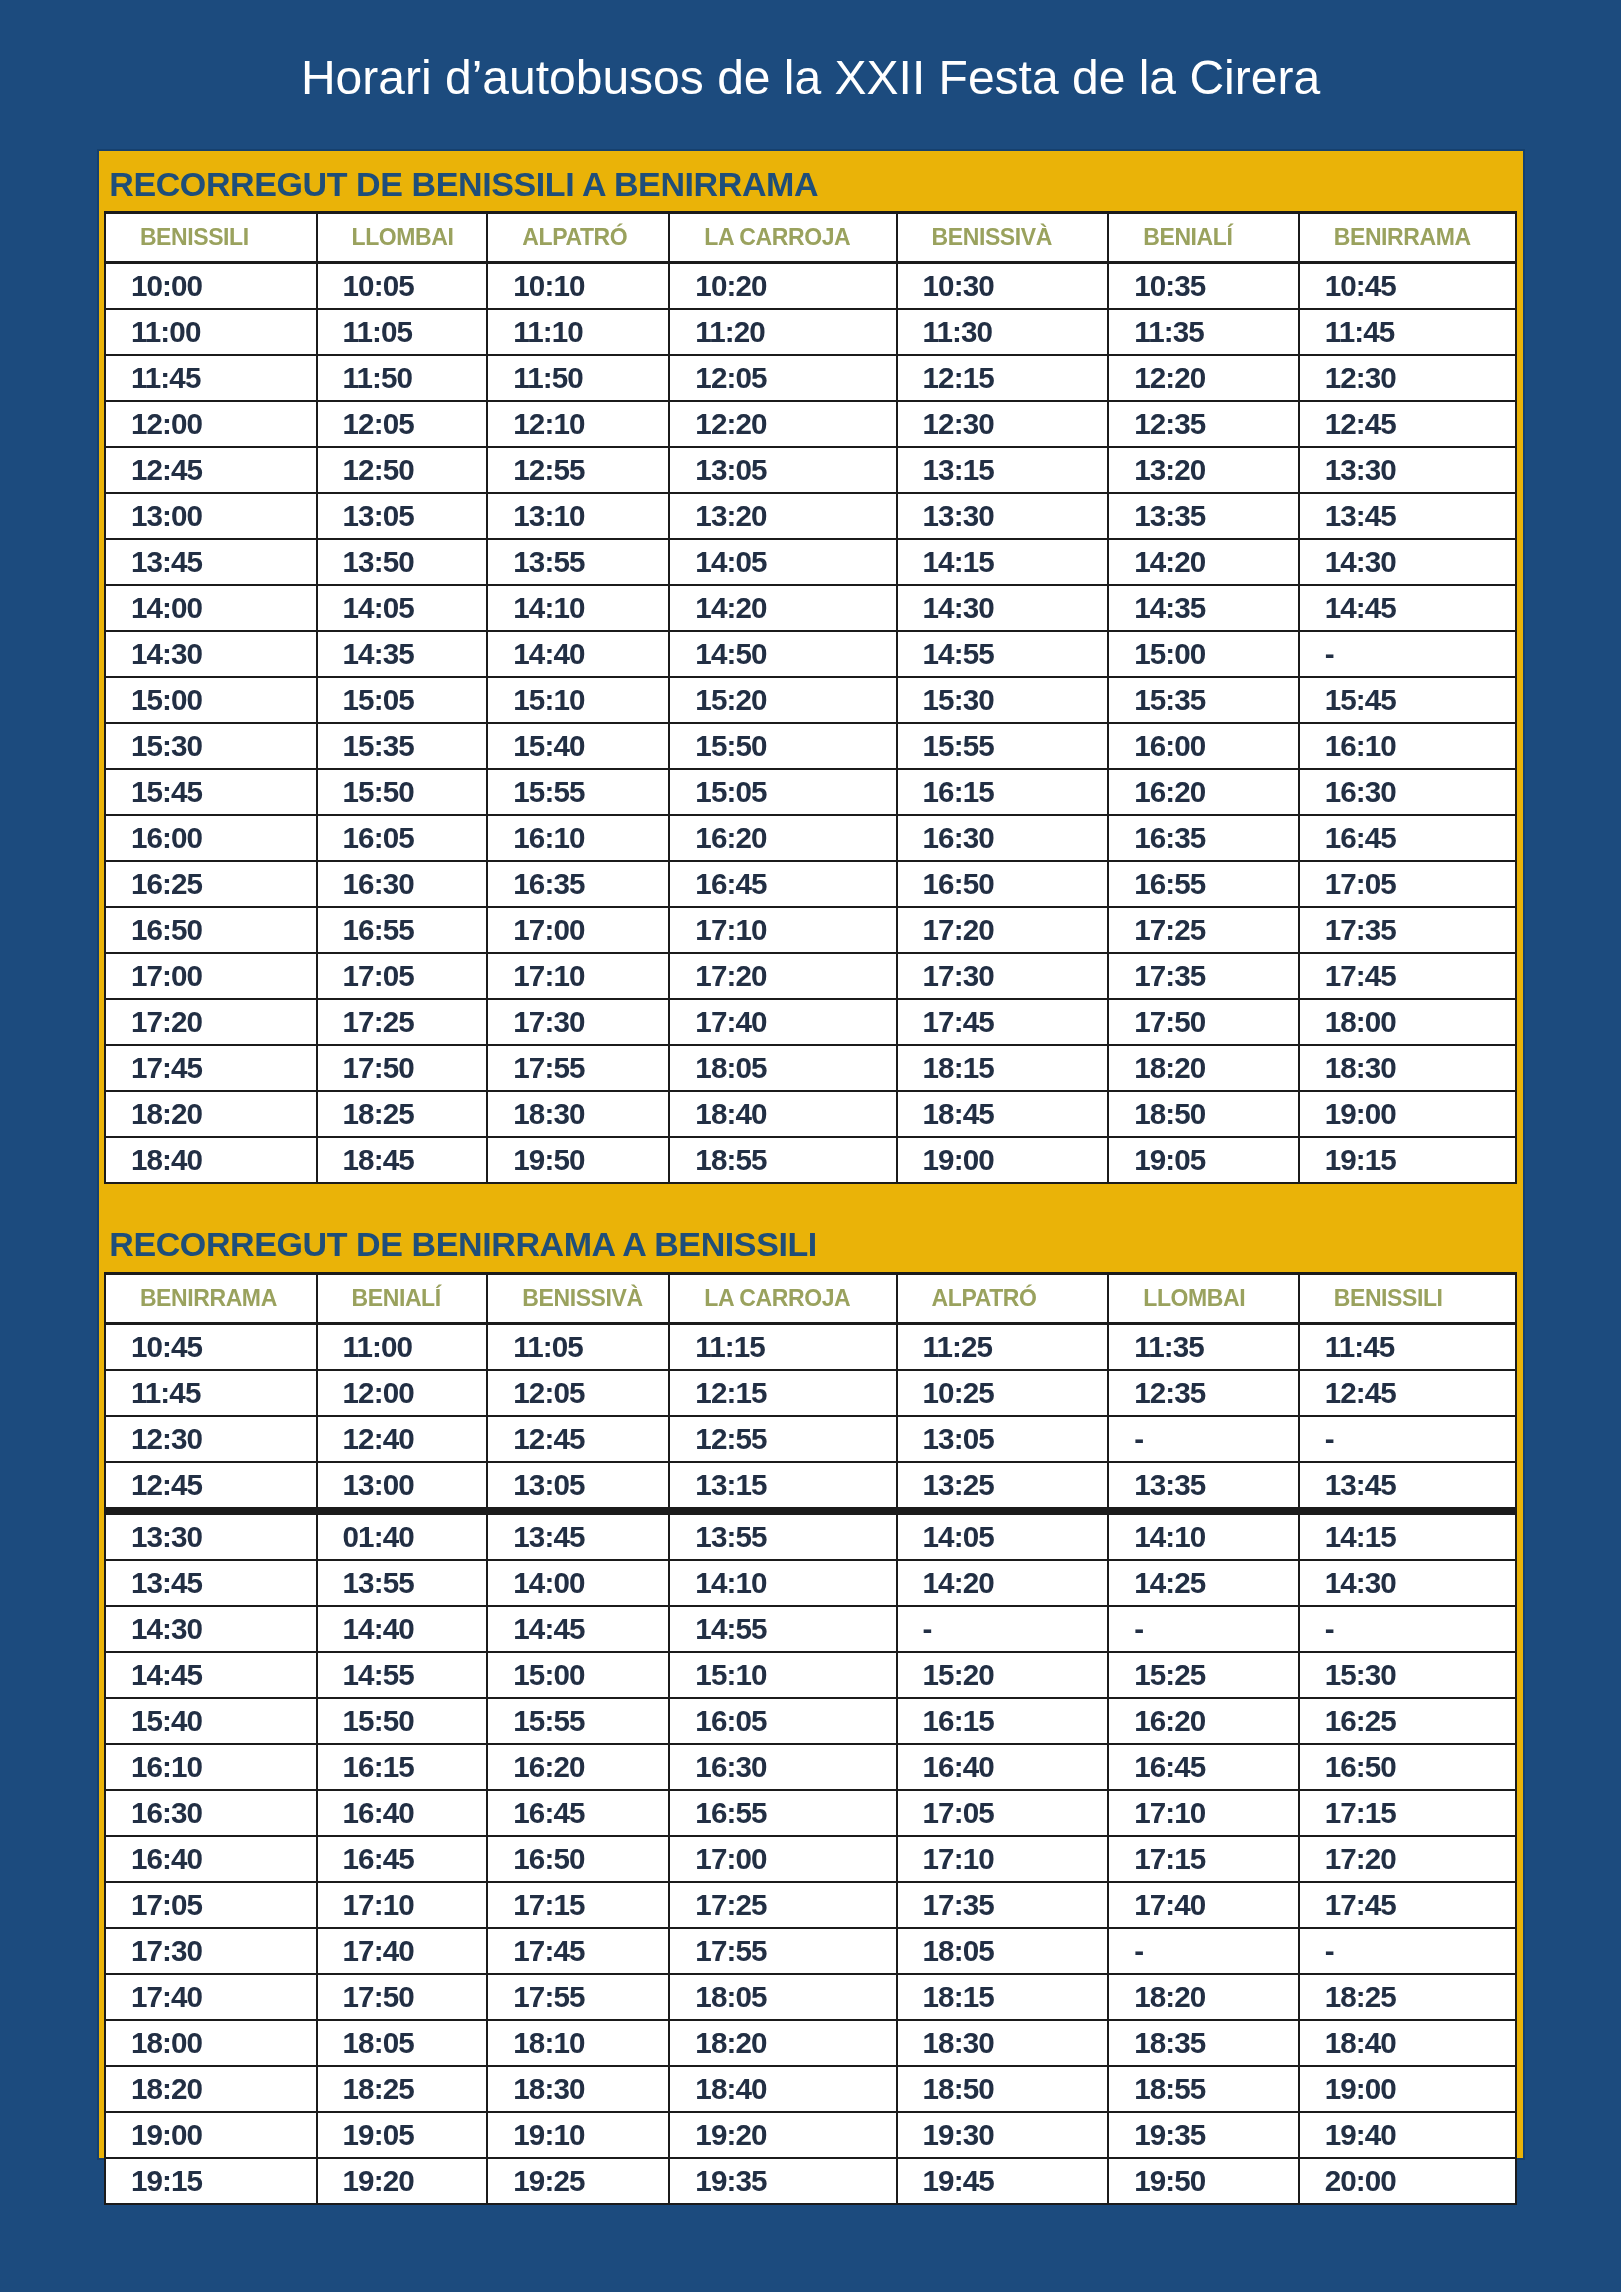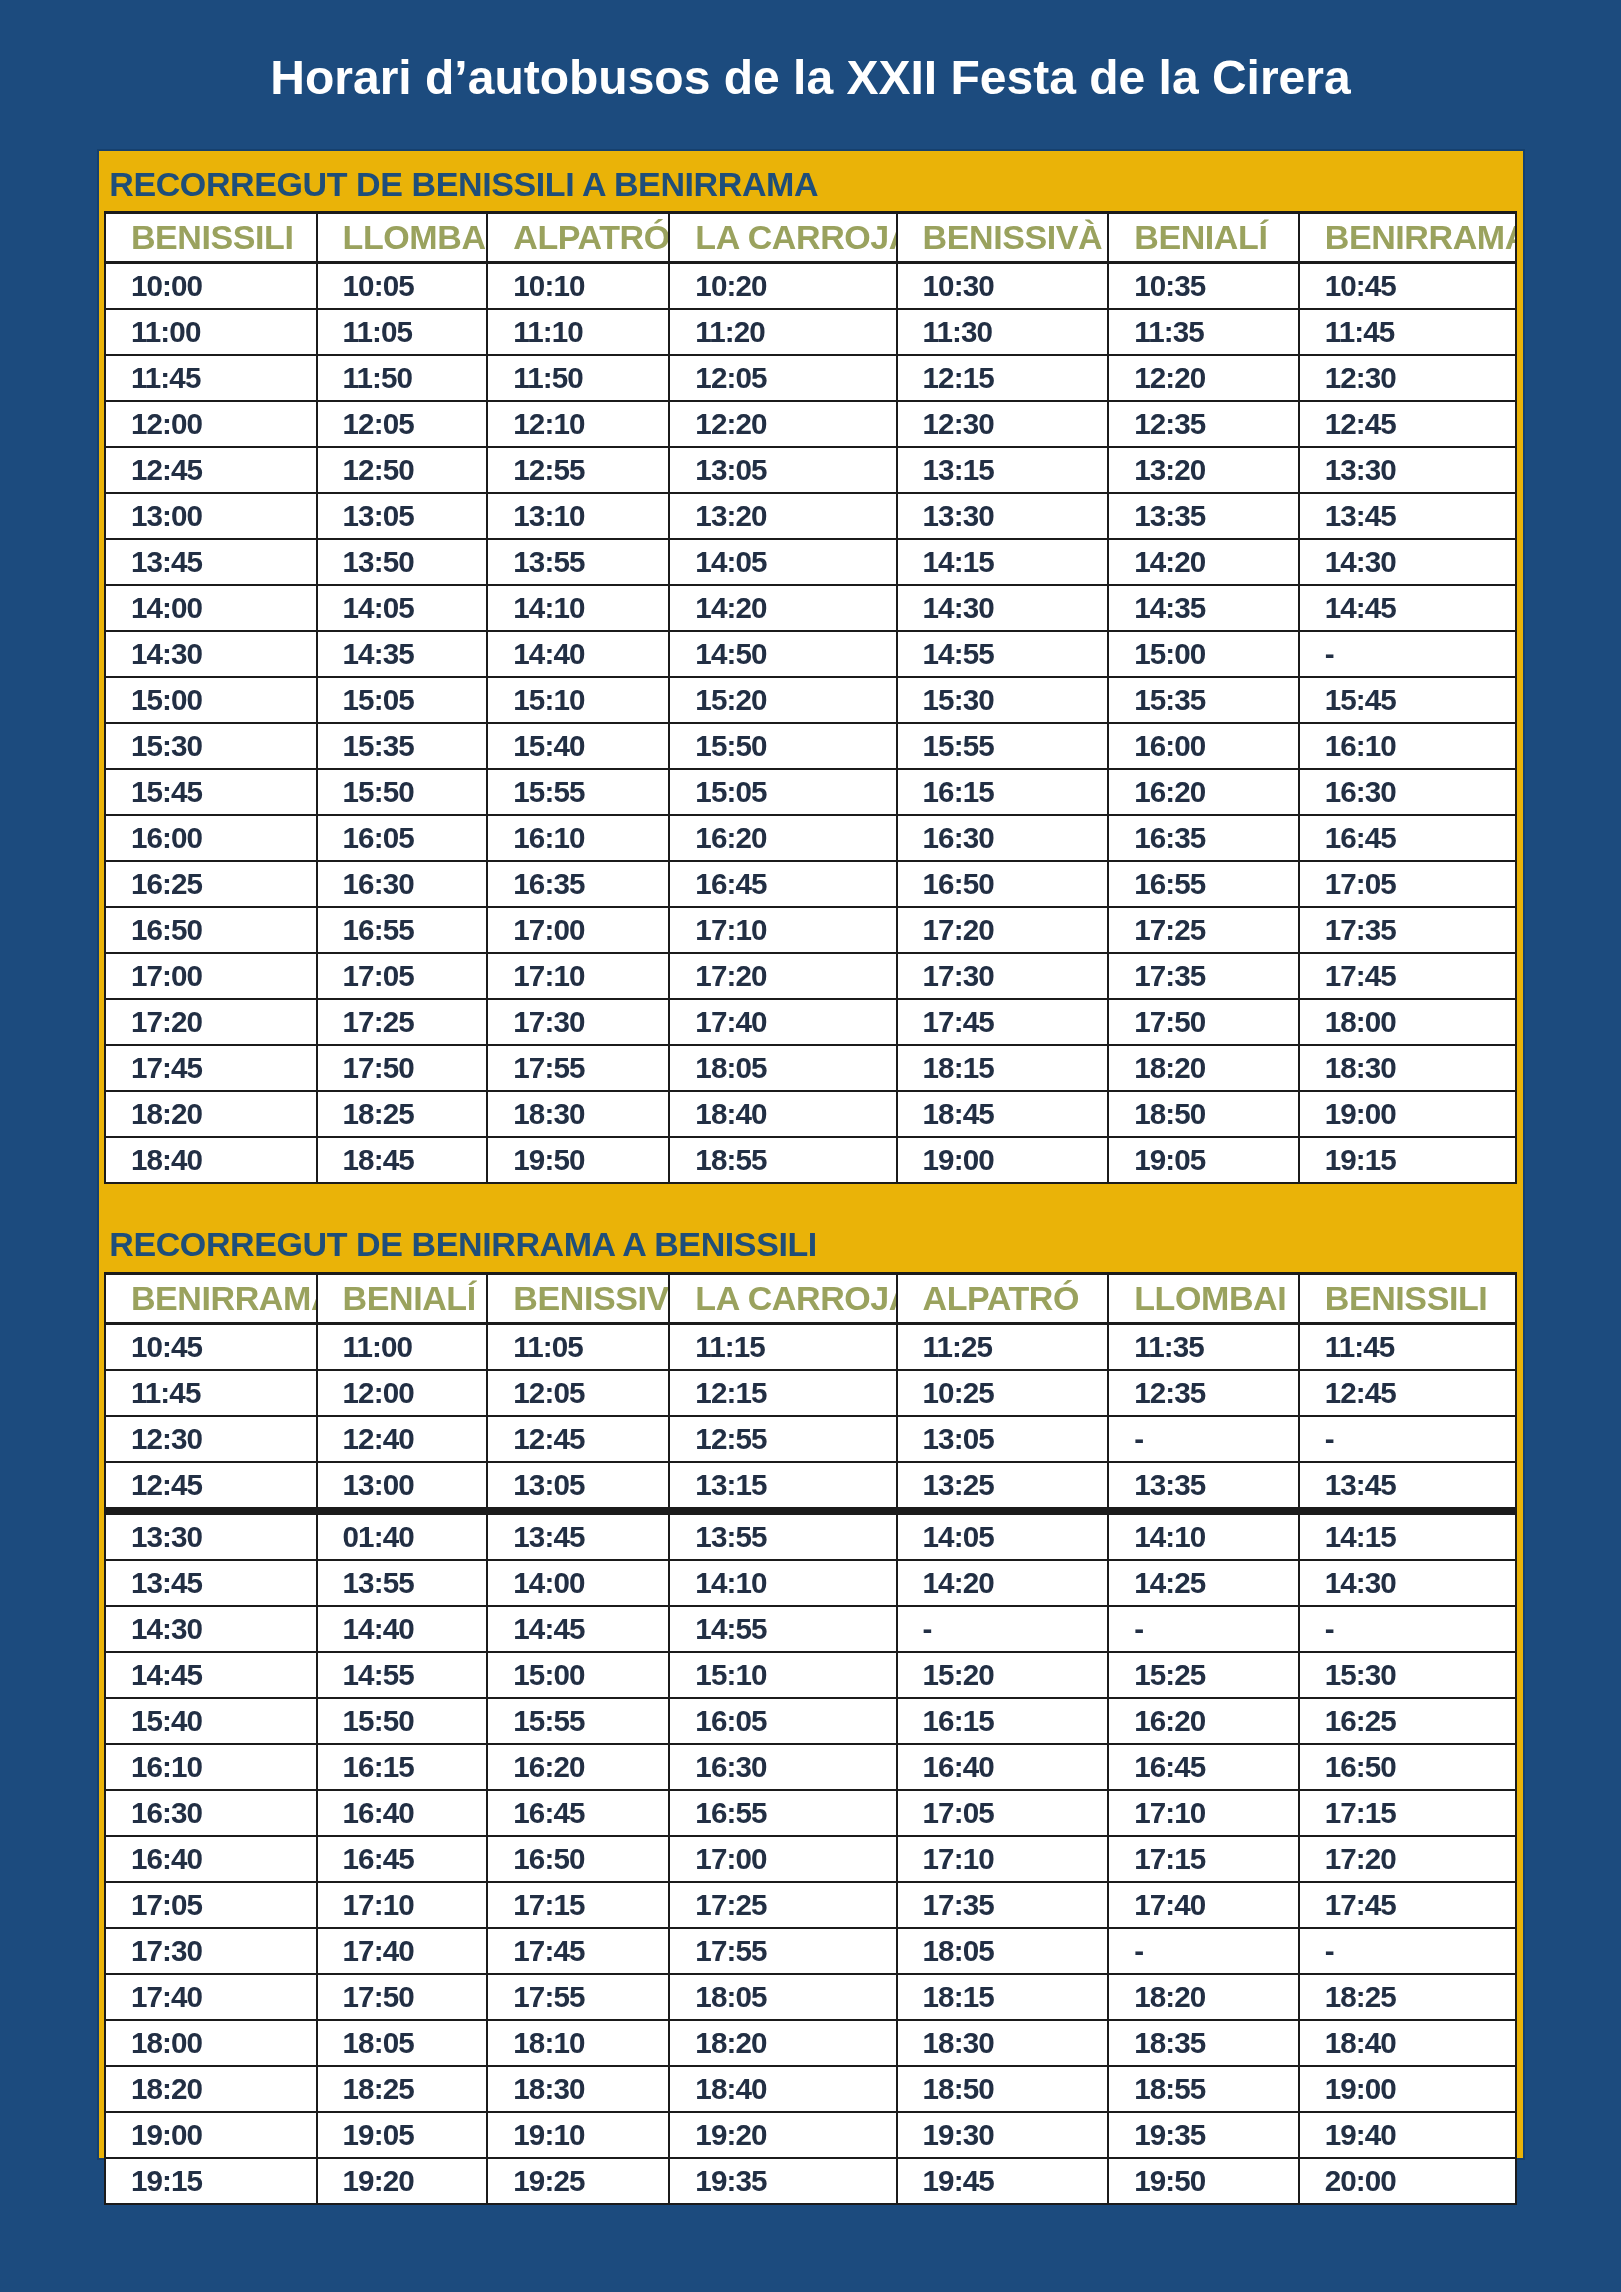--- a/index.html
+++ b/index.html
@@ -3,21 +3,21 @@
 <meta charset="utf-8">
 <style>
   html,body{margin:0;padding:0;}
   body{
     width:1621px;height:2293px;overflow:hidden;
     background:#1C4B7E;
     font-family:"Liberation Sans", sans-serif;
   }
   .title-block{
     padding-top:38px;text-align:center;
-    color:#FFFFFF;font-weight:bold;font-size:48px;line-height:79px;
+    color:#FFFFFF;font-weight:normal;font-size:48px;line-height:79px;
   }
   .panel{
     box-sizing:border-box;
     width:1428px;height:2011px;
     margin:32px auto 0;
     background:#eab308;
     border:2.7px solid #15406E;
     padding:3.6px 5.4px 0;
   }
   .section-title{
@@ -25,22 +25,22 @@
     letter-spacing:-0.4px;
     margin:10.7px 0 7.2px 5.4px;
   }
   .section-2 .section-title{margin-top:41px;}
   table{
     border-collapse:collapse;width:100%;table-layout:fixed;
     background:#FFFFFF;
   }
   th,td{border:2.7px solid #1B1B1B;overflow:hidden;white-space:nowrap;}
   thead th{
-    height:45px;font-size:34px;color:#9AA25E;
-    text-align:left;padding-left:25px;letter-spacing:-0.4px;
+    height:45px;font-size:23px;color:#9AA25E;
+    text-align:left;padding-left:34px;letter-spacing:-0.4px;
     border-bottom-width:3.6px;border-top-width:3.6px;
   }
   tbody td{
     height:42px;font-size:29.6px;font-weight:bold;color:#222F44;
     text-align:left;padding-left:25px;letter-spacing:-0.9px;
   }
   tr.thick-top td{border-top-width:8px;}
   col.c0{width:15.0%} col.c1{width:12.1%} col.c2{width:12.9%}
   col.c3{width:16.1%} col.c4{width:15.0%} col.c5{width:13.5%}
   col.c6{width:15.4%}

